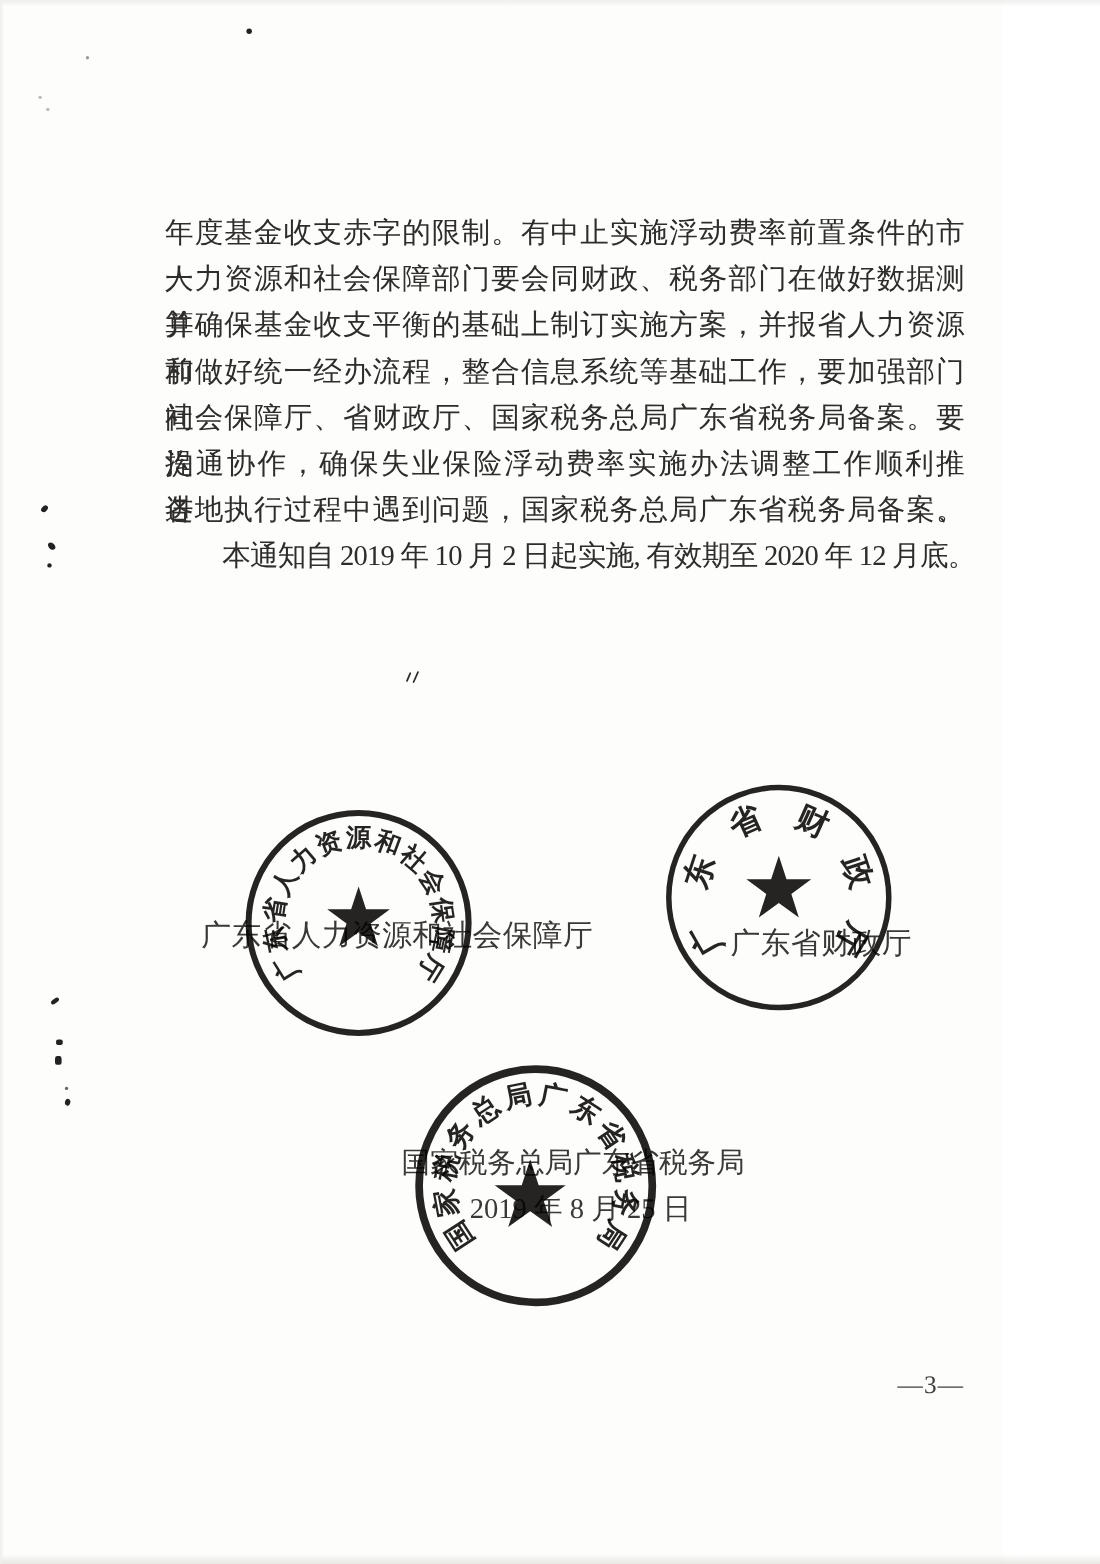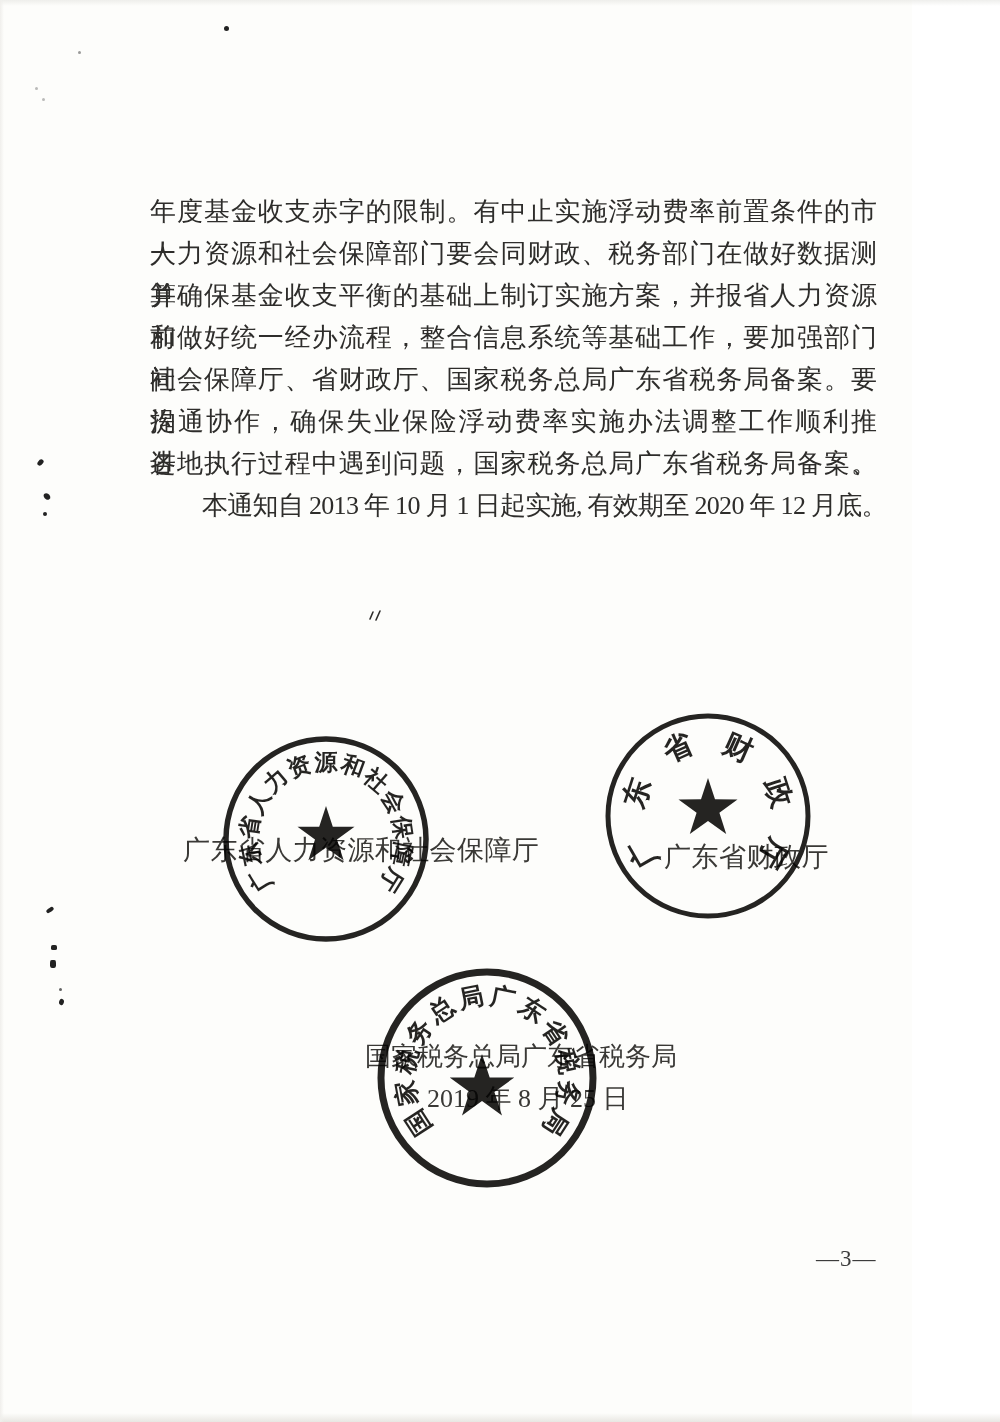--- a/index.html
+++ b/index.html
@@ -51,21 +51,21 @@
   <div class="edge left"></div>
 
   <div class="body-text">
     <div class="line j">年度基金收支赤字的限制。有中止实施浮动费率前置条件的市一</div>
     <div class="line j">人力资源和社会保障部门要会同财政、税务部门在做好数据测算</div>
     <div class="line j">并确保基金收支平衡的基础上制订实施方案，并报省人力资源和</div>
     <div class="line j">前做好统一经办流程，整合信息系统等基础工作，要加强部门间</div>
     <div class="line j">社会保障厅、省财政厅、国家税务总局广东省税务局备案。要提</div>
     <div class="line j">沟通协作，确保失业保险浮动费率实施办法调整工作顺利推进。</div>
     <div class="line j">各地执行过程中遇到问题，国家税务总局广东省税务局备案、</div>
-    <div class="line ind tight">本通知自 2013 年 10 月 1 日起实施, 有效期至 2020 年 12 月底。</div>
+    <div class="line ind tight">本通知自 2019 年 10 月 2 日起实施, 有效期至 2020 年 12 月底。</div>
   </div>
 
   <div class="sig hrss">广东省人力资源和社会保障厅</div>
   <div class="sig finance">广东省财政厅</div>
   <div class="sig tax">国家税务总局广东省税务局</div>
   <div class="sig date">2019 年 8 月 25 日</div>
 
   <div class="pagenum">—3—</div>
 
   <svg id="seal-hrss" class="seal" width="220" height="220" viewBox="0 0 220 220">

